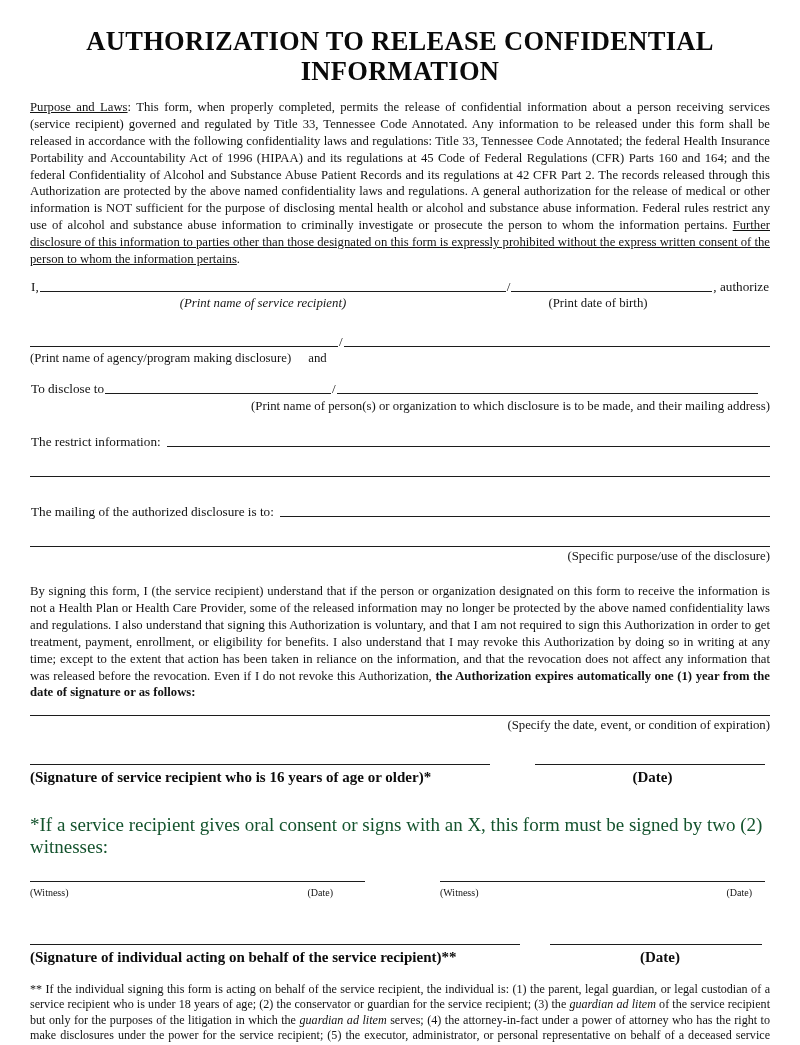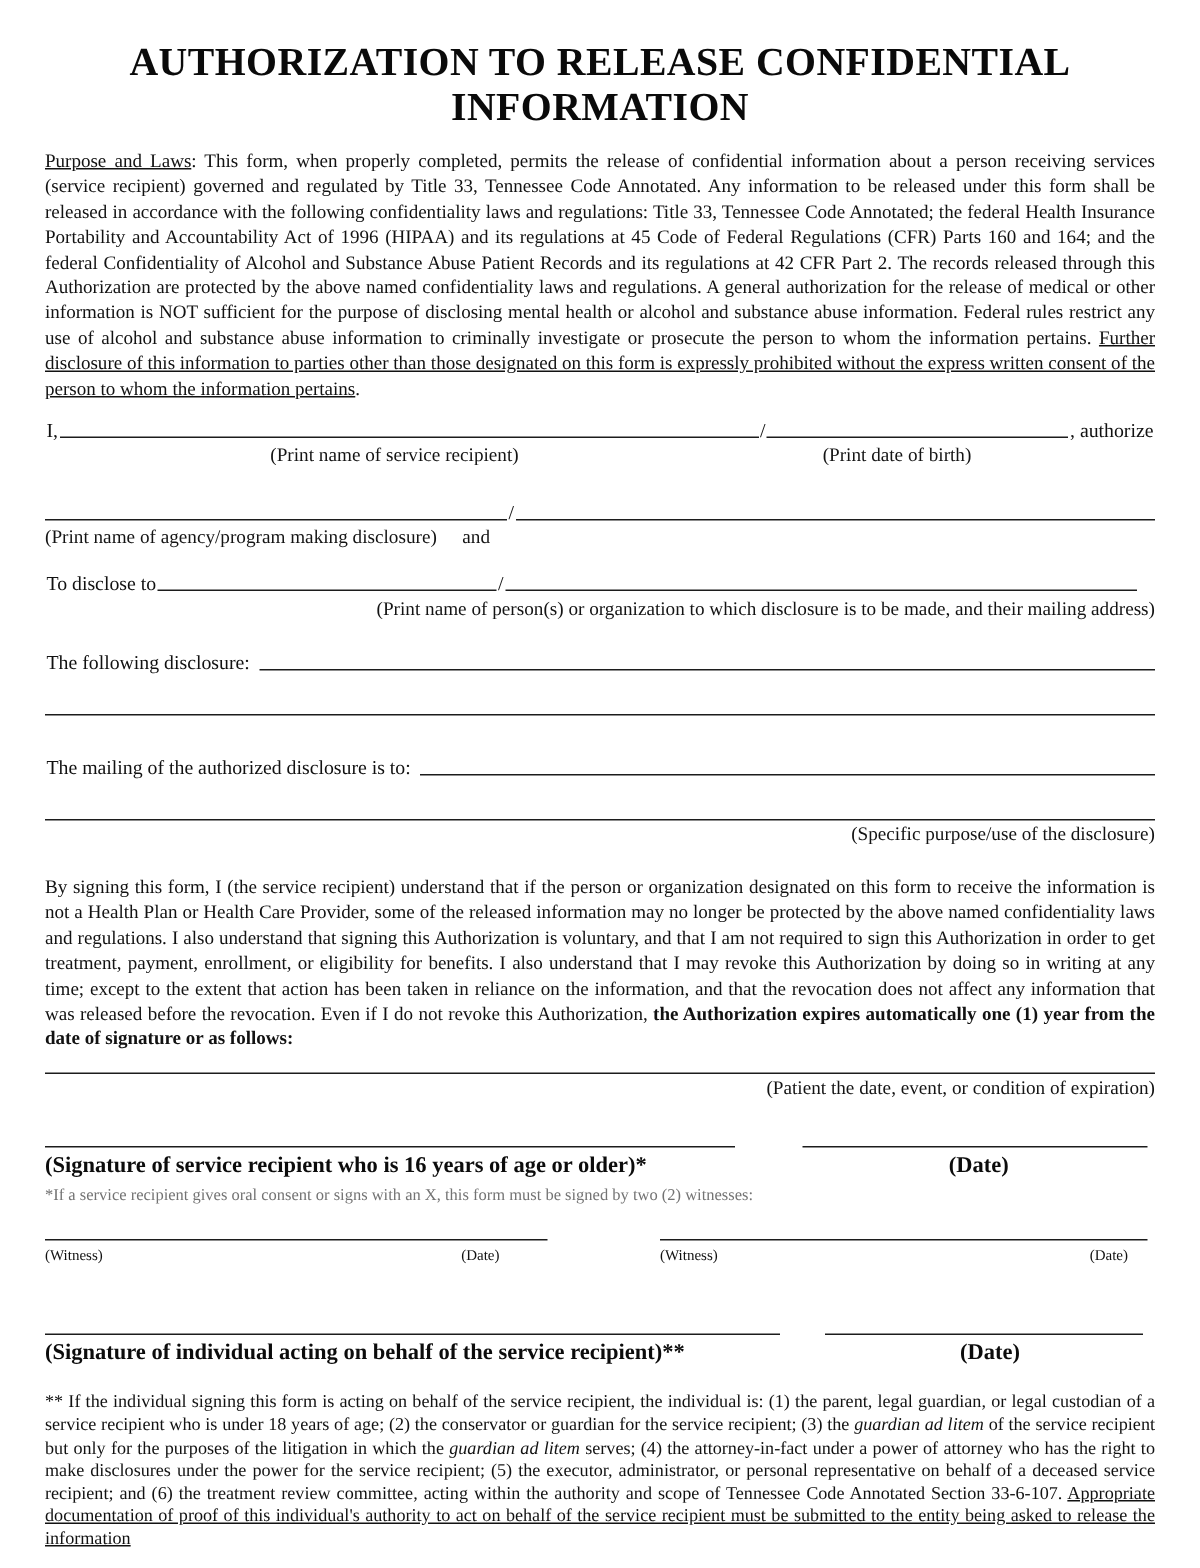--- a/index.html
+++ b/index.html
@@ -30,21 +30,21 @@
 
   .labels { display:flex; font-size:12.8px; margin-top:1px; color:#141414; }
   .cell-c { text-align:center; }
   .caption { text-align:right; font-size:12.8px; margin-top:2px; color:#141414; }
 
   .fwline { border-bottom:1.9px solid #1c1c1c; height:0; width:100%; }
 
   .sigrow { display:flex; align-items:flex-end; }
   .siglabels { display:flex; font-size:15px; font-weight:bold; color:#0c0c0c; margin-top:1px; }
 
-  .note { font-size:11px; margin-top:5px; color:#737373; }
+  .note { font-size:19px; margin-top:28px; color:#14532d; }
 
   .wit-half { display:flex; justify-content:space-between; font-size:10px; margin-top:2px; }
 
   p.foot {
     margin:16px 0 0 0; font-size:12.1px; line-height:15.1px;
     text-align:justify; color:#121212;
   }
 </style>
 </head>
 <body>
@@ -58,21 +58,21 @@
   </p>
 
   <div class="row" style="margin-top:11px;">
     <span class="txt">I,</span>
     <span class="blank grow"></span>
     <span class="txt">/</span>
     <span class="blank" style="width:201px;"></span>
     <span class="txt">, authorize</span>
   </div>
   <div class="labels">
-    <span class="cell-c" style="width:466px;">(Print name of service recipient)</span>
+    <span class="cell-c" style="width:466px;font-style:italic;">(Print name of service recipient)</span>
     <span class="cell-c" style="width:204px;">(Print date of birth)</span>
   </div>
 
   <div class="row" style="margin-top:23px;">
     <span class="blank" style="width:308px;"></span>
     <span class="txt">/</span>
     <span class="blank grow"></span>
   </div>
   <div class="labels">
     <span>(Print name of agency/program making disclosure)</span>
@@ -81,38 +81,38 @@
 
   <div class="row" style="margin-top:15px;">
     <span class="txt">To disclose to</span>
     <span class="blank" style="width:226px;"></span>
     <span class="txt">/</span>
     <span class="blank grow" style="margin-right:12px;"></span>
   </div>
   <div class="caption" style="padding-left:52px;">(Print name of person(s) or organization to which disclosure is to be made, and their mailing address)</div>
 
   <div class="row" style="margin-top:20px;">
-    <span class="txt">The following disclosure:</span>
+    <span class="txt">The restrict information:</span>
     <span class="blank grow" style="margin-left:5px;"></span>
   </div>
   <div class="fwline" style="margin-top:26px;"></div>
 
   <div class="row" style="margin-top:27px;">
     <span class="txt">The mailing of the authorized disclosure is to:</span>
     <span class="blank grow" style="margin-left:5px;"></span>
   </div>
   <div class="fwline" style="margin-top:26px;"></div>
   <div class="caption">(Specific purpose/use of the disclosure)</div>
 
   <p class="body" style="margin-top:19px;">
     <span>By signing this form, I (the service recipient) understand that if the person or organization designated on this form to receive the information is not a Health Plan or Health Care Provider, some of the released information may no longer be protected by the above named confidentiality laws and regulations.  I also understand that signing this Authorization is voluntary, and that I am not required to sign this Authorization in order to get treatment, payment, enrollment, or eligibility for benefits.  I also understand that I may revoke this Authorization by doing so in writing at any time; except to the extent that action has been taken in reliance on the information, and that the revocation does not affect any information that was released before the revocation.  Even if I do not revoke this Authorization, </span><span class="b">the Authorization expires automatically one (1) year from the date of signature or as follows:</span>
   </p>
 
   <div class="fwline" style="margin-top:14px;"></div>
-  <div class="caption">(Patient the date, event, or condition of expiration)</div>
+  <div class="caption">(Specify the date, event, or condition of expiration)</div>
 
   <div class="sigrow" style="margin-top:31px;">
     <span class="blank" style="width:460px;"></span>
     <span style="width:45px;"></span>
     <span class="blank grow" style="margin-right:5px;"></span>
   </div>
   <div class="siglabels">
     <span style="width:505px;">(Signature of service recipient who is 16 years of age or older)*</span>
     <span class="cell-c grow">(Date)</span>
   </div>

